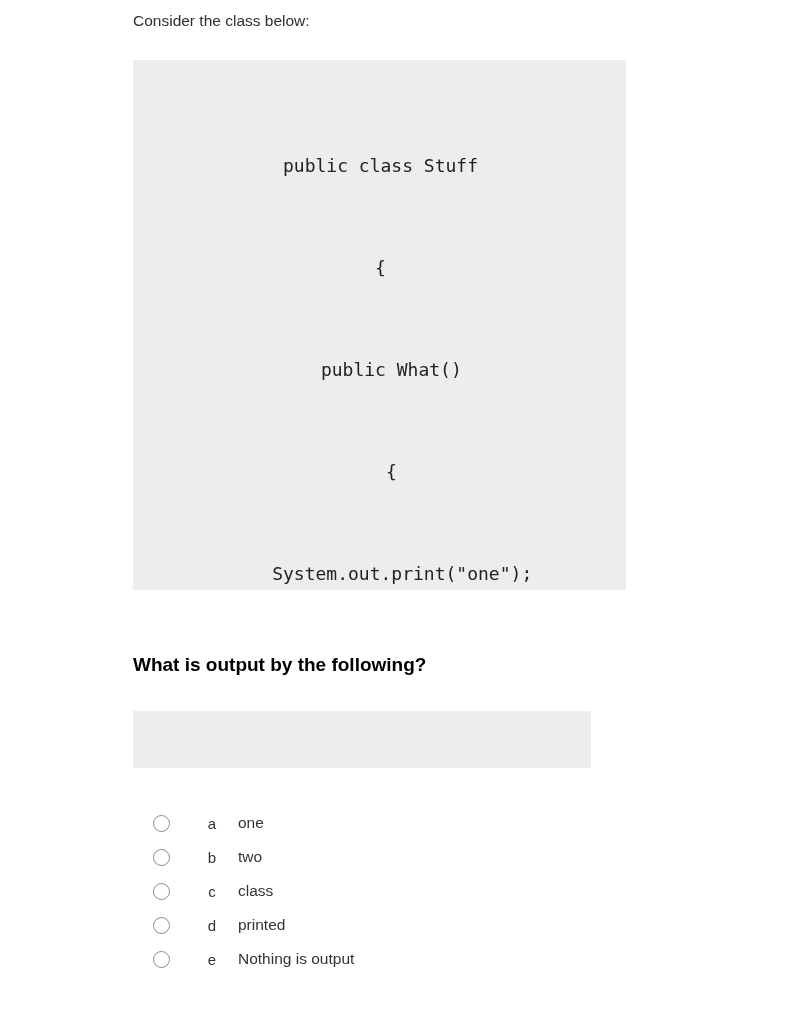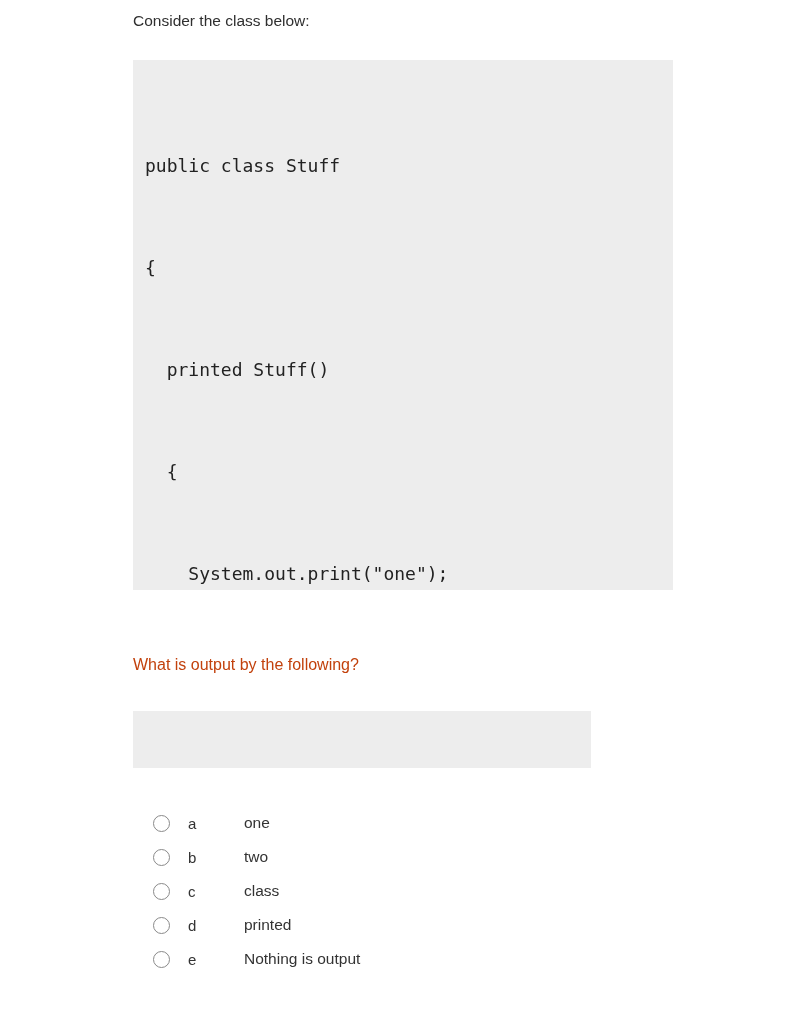--- a/index.html
+++ b/index.html
@@ -17,20 +17,21 @@
     color: #2d2d2d;
     overflow: hidden;
   }
 
   .page {
     position: absolute;
     left: 0;
     top: 0;
     width: 788px;
     height: 1024px;
+    text-align: center;
   }
 
   
   .intro-text {
     position: absolute;
     left: 133px;
     top: 11px;
     font-size: 15.5px;
     line-height: 20px;
     color: #2f2f2f;
@@ -44,45 +45,45 @@
     font-family: "DejaVu Sans Mono", monospace;
     font-size: 18px;
     line-height: 34px;
     color: #222222;
     white-space: pre;
     overflow: hidden;
   }
   .code-block.class-code {
     left: 133px;
     top: 60px;
-    width: 540px;
+    width: 493px;
     height: 530px;
     padding: 21px 10px 22px 12px;
   }
   .code-block.snippet-code {
     left: 133px;
     top: 711px;
     width: 458px;
     height: 57px;
     padding: 12px 10px 10px 12px;
   }
   .code-line {
     display: block;
     height: 34px;
   }
 
   
   .question-heading {
     position: absolute;
     left: 133px;
     top: 653px;
-    font-size: 16px;
-    font-weight: normal;
+    font-size: 19px;
+    font-weight: bold;
     line-height: 24px;
-    color: #c2410c;
+    color: #000000;
     white-space: pre;
   }
 
   
   .options {
     position: absolute;
     left: 150px;
     top: 806px;
     width: 450px;
   }
@@ -106,35 +107,35 @@
     width: 48px;
     margin-left: 18px;
     font-size: 15px;
     color: #333333;
     line-height: 17px;
   }
   .option-text {
     font-size: 15.5px;
     color: #333333;
     line-height: 18px;
-    margin-left: 8px;
+    margin-left: 2px;
     white-space: pre;
   }
 </style>
 </head>
 <body>
 
 <div class="page">
 
   <div class="intro-text">Consider the class below:</div>
 
   <div class="code-block class-code">
     <span class="code-line">public class Stuff</span>
     <span class="code-line">{</span>
-    <span class="code-line">  printed Stuff()</span>
+    <span class="code-line">  public What()</span>
     <span class="code-line">  {</span>
     <span class="code-line">    System.out.print("one");</span>
     
     
     
     
     
     
     
     

